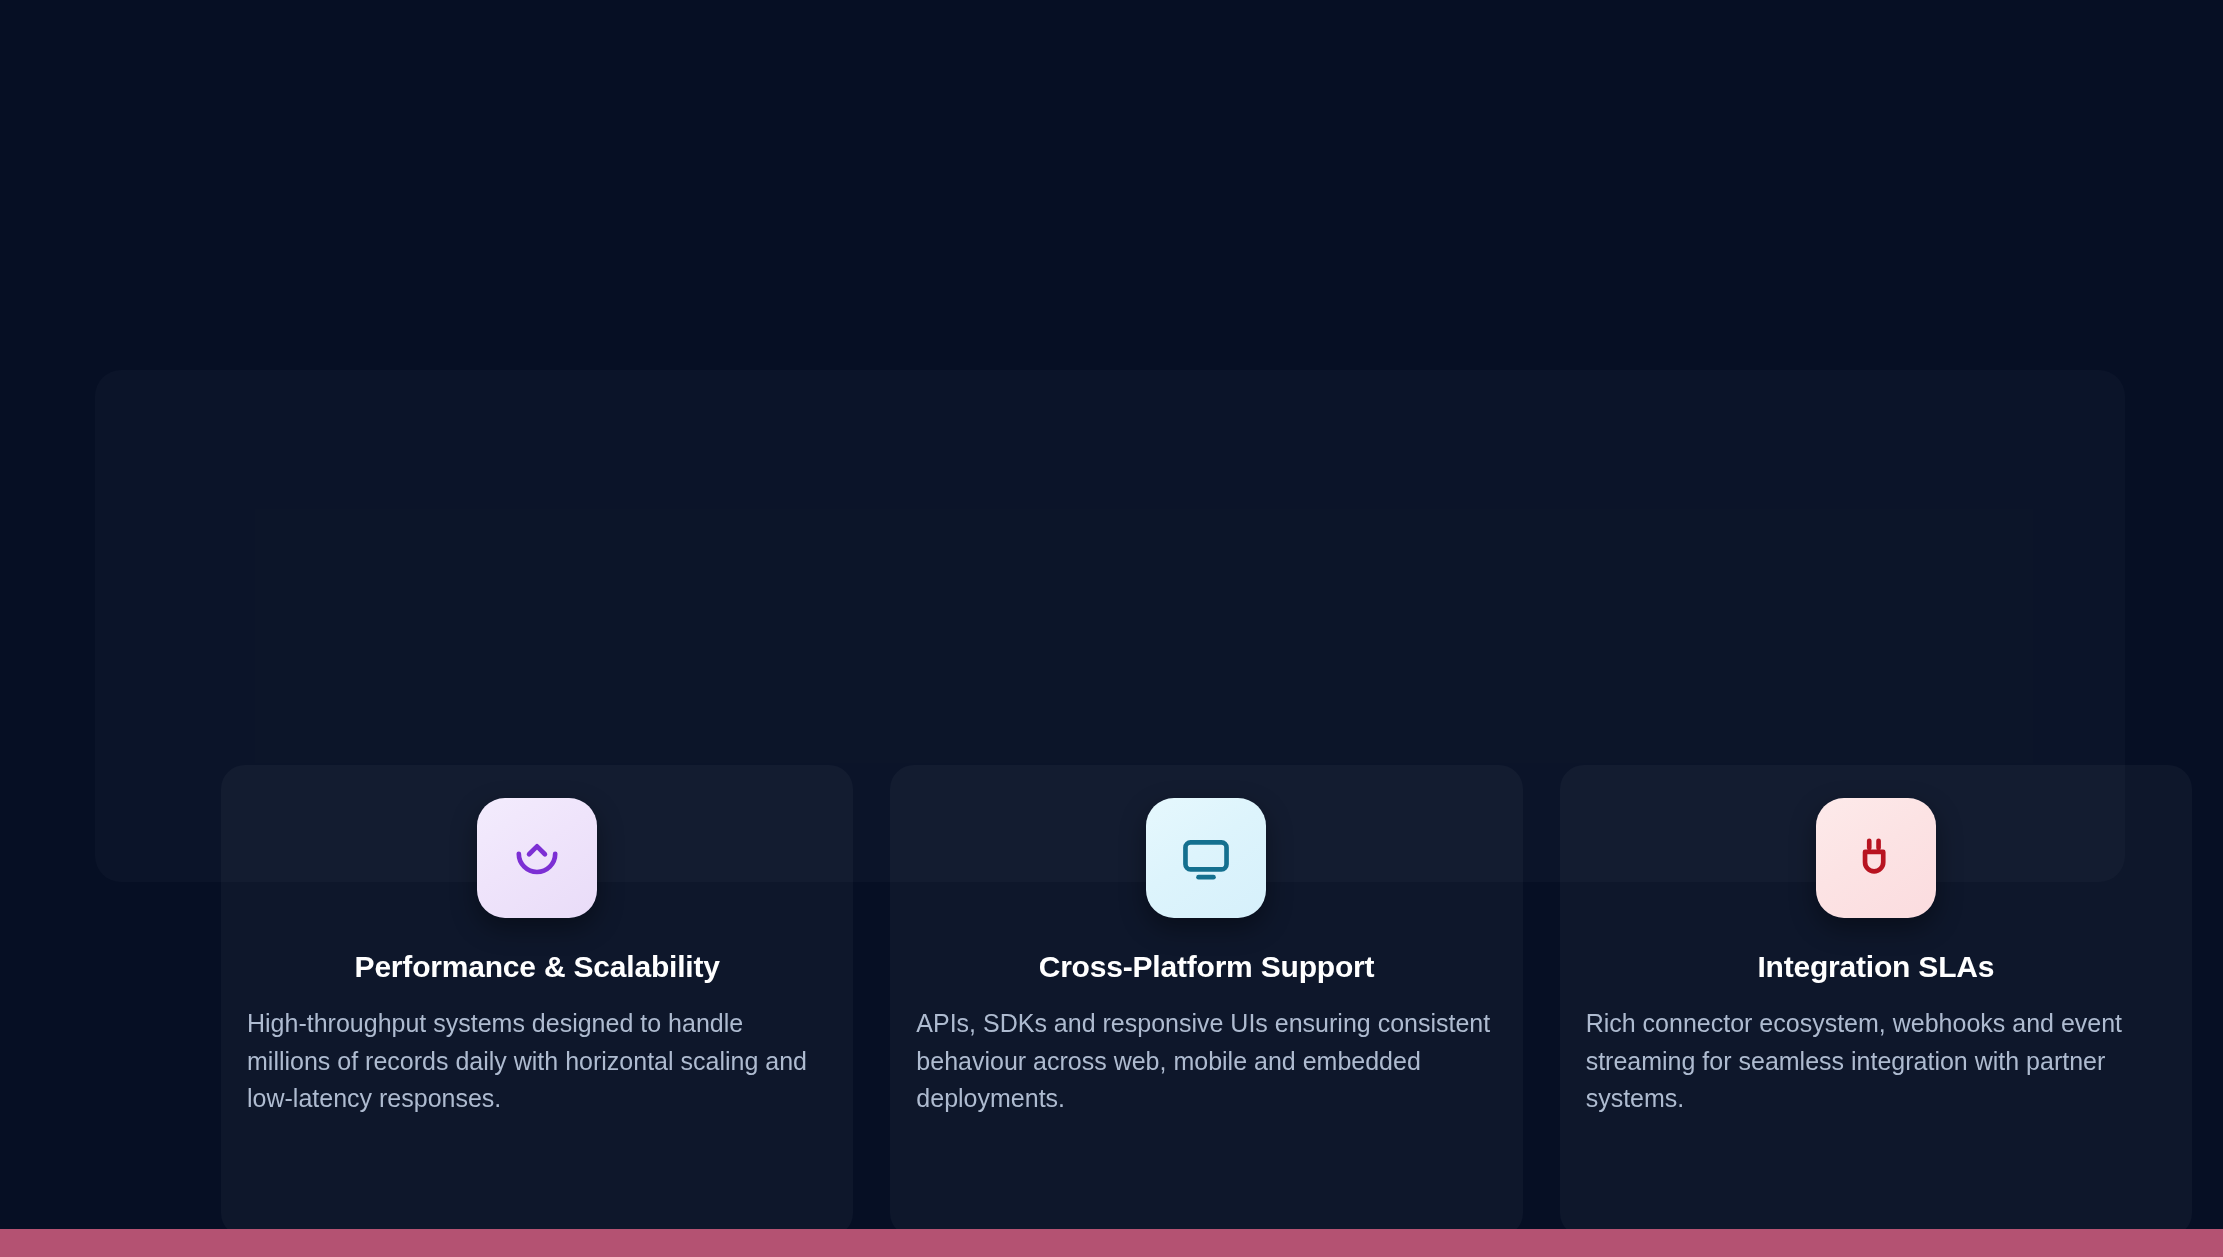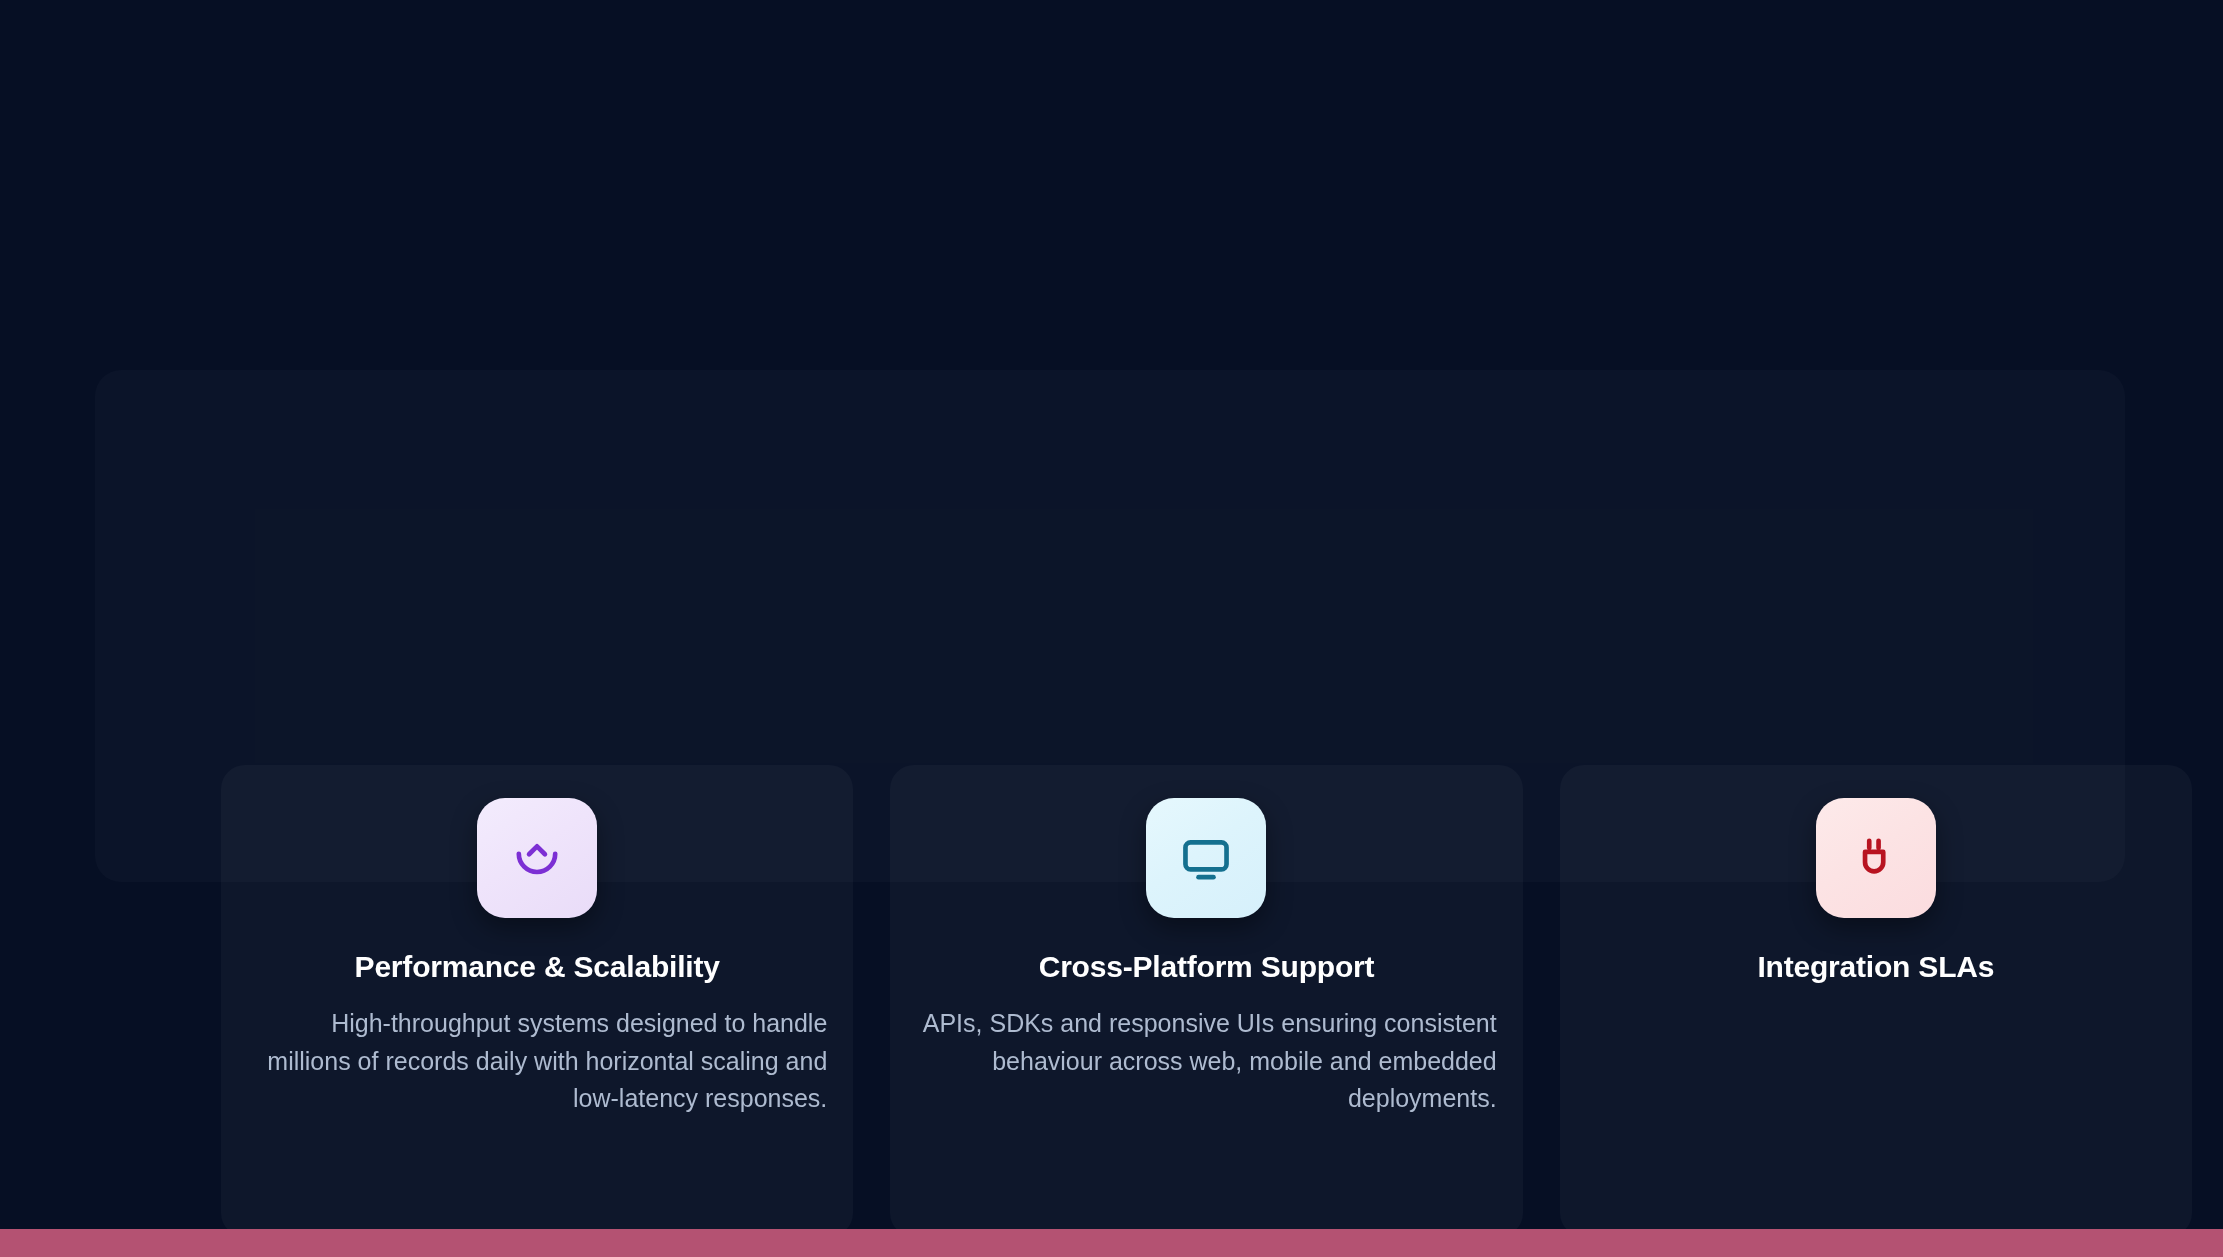--- a/index.html
+++ b/index.html
@@ -39,21 +39,21 @@
   }
 
   .feature-card {
     flex: 1 1 0;
     background: rgba(255,255,255,0.035);
     border-radius: 24px;
     padding: 33px 26px 30px;
     display: flex;
     flex-direction: column;
     align-items: center;
-    text-align: right;
+    text-align: left;
   }
 
   
   .icon-tile {
     width: 120px;
     height: 120px;
     border-radius: 28px;
     display: flex;
     align-items: center;
     justify-content: center;
@@ -134,18 +134,19 @@
       <div class="icon-tile tile-rose">
         <span>
           <svg width="56" height="56" viewBox="0 0 24 24" fill="none" stroke="#b81421" stroke-width="2" stroke-linecap="round" stroke-linejoin="round">
             <path d="M9.1 4.6v3.1"></path>
             <path d="M13.1 4.6v3.1"></path>
             <path d="M7.3 9.4v4.4a3.9 3.9 0 0 0 7.8 0V9.4z"></path>
           </svg>
         </span>
       </div>
       <div class="card-title">Integration SLAs</div>
+      <div class="card-desc">Rich connector ecosystem, webhooks and event streaming for seamless integration with partner systems.</div>
     </div>
 
   </div>
 </div>
 
 <div id="bottom-accent-bar"></div>
 
 </body></html>

